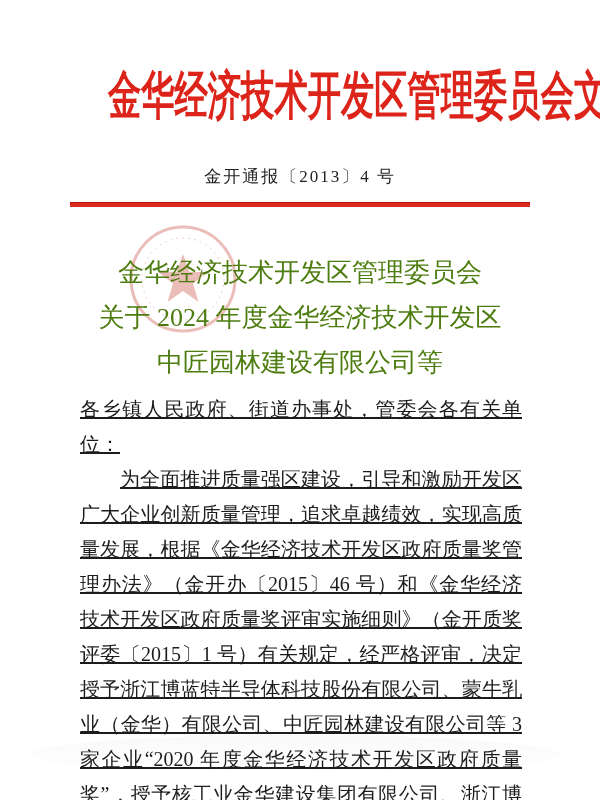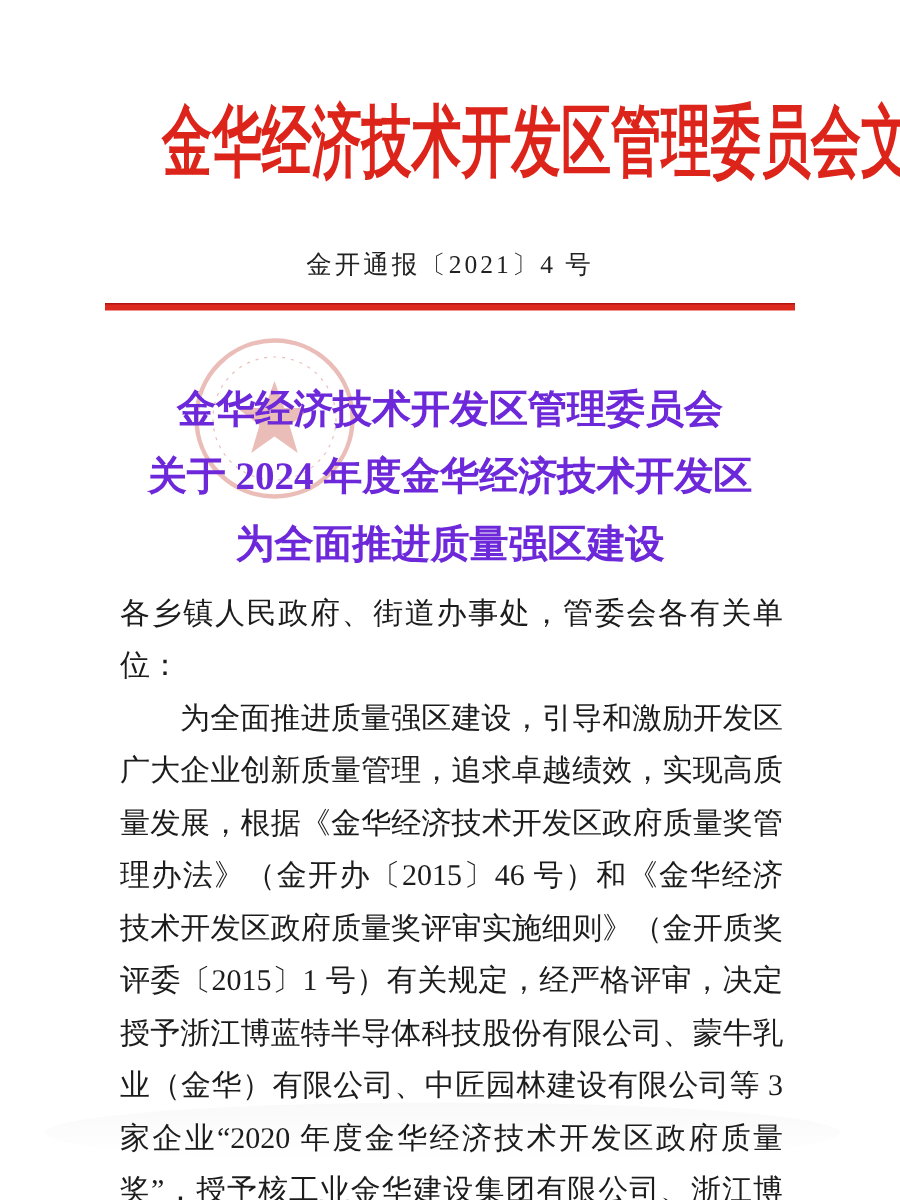--- a/index.html
+++ b/index.html
@@ -44,58 +44,58 @@
     border-top:1px solid #b01510;
   }
   .seal{
     position:absolute;left:128px;top:224px;width:110px;height:110px;
     opacity:0.33;
     pointer-events:none;
   }
   .title-block{
     position:absolute;top:250px;left:0;width:600px;
     text-align:center;
-    font-weight:bold;
+    font-weight:normal;
     font-size:26px;
     line-height:45px;
-    color:#6d28d9;
+    color:#4d7c0f;
   }
   .body-block{
     position:absolute;top:392px;left:80px;width:442px;
     font-size:20px;
     line-height:35px;
     text-align:justify;
     color:#1c1c1c;
   }
-  .body-block p{margin:0;}
+  .body-block p{margin:0;text-decoration:underline;}
   .body-block .paragraph{text-indent:2em;}
 </style>
 </head>
 <body>
 
 <div class="page">
 
   <div class="header-title">金华经济技术开发区管理委员会文件</div>
 
-  <div class="doc-number">金开通报〔2021〕4 号</div>
+  <div class="doc-number">金开通报〔2013〕4 号</div>
 
   <div class="red-rule"></div>
 
   <div class="seal">
     <svg width="110" height="110" viewBox="0 0 110 110">
       <circle cx="55" cy="55" r="52" fill="none" stroke="#c0392b" stroke-width="3"></circle>
       <polygon points="55,30 61.5,48 80,48 65,59.5 70.5,78 55,67 39.5,78 45,59.5 30,48 48.5,48" fill="#c0392b"></polygon>
       <circle cx="55" cy="55" r="41" fill="none" stroke="#c0392b" stroke-width="0.8" stroke-dasharray="2 4"></circle>
     </svg>
   </div>
 
   <div class="title-block">
     <div>金华经济技术开发区管理委员会</div>
     <div>关于 2024 年度金华经济技术开发区</div>
-    <div>为全面推进质量强区建设</div>
+    <div>中匠园林建设有限公司等</div>
   </div>
 
   <div class="body-block">
     <p class="salutation">各乡镇人民政府、街道办事处，管委会各有关单位：</p>
     <p class="paragraph">为全面推进质量强区建设，引导和激励开发区广大企业创新质量管理，追求卓越绩效，实现高质量发展，根据《金华经济技术开发区政府质量奖管理办法》（金开办〔2015〕46 号）和《金华经济技术开发区政府质量奖评审实施细则》（金开质奖评委〔2015〕1 号）有关规定，经严格评审，决定授予浙江博蓝特半导体科技股份有限公司、蒙牛乳业（金华）有限公司、中匠园林建设有限公司等 3 家企业“2020 年度金华经济技术开发区政府质量奖”，授予核工业金华建设集团有限公司、浙江博星工贸有限公司等 2 家企业“2020 年度金华经济技术开发区政府质量奖提名奖”，并予以通报。</p>
   </div>
 
   <div class="scan-shadow"></div>
 
 </div>

